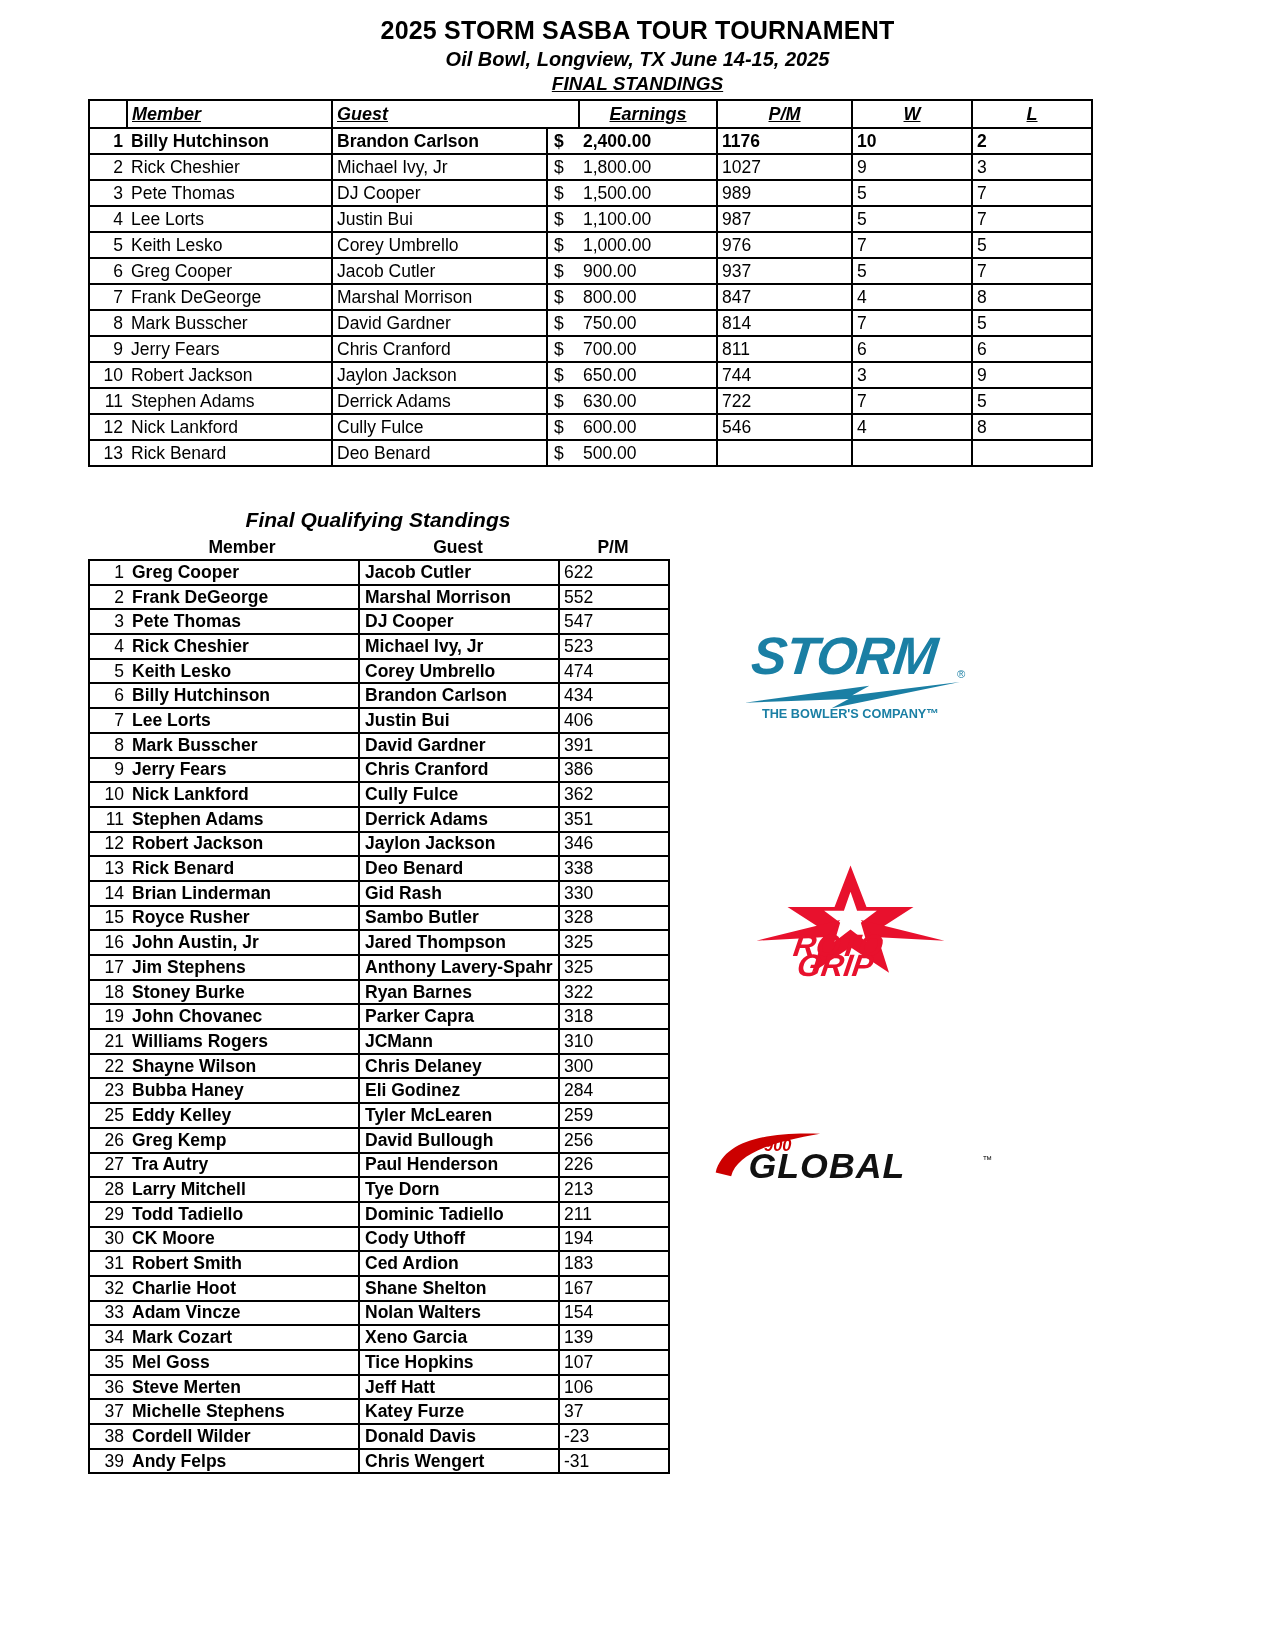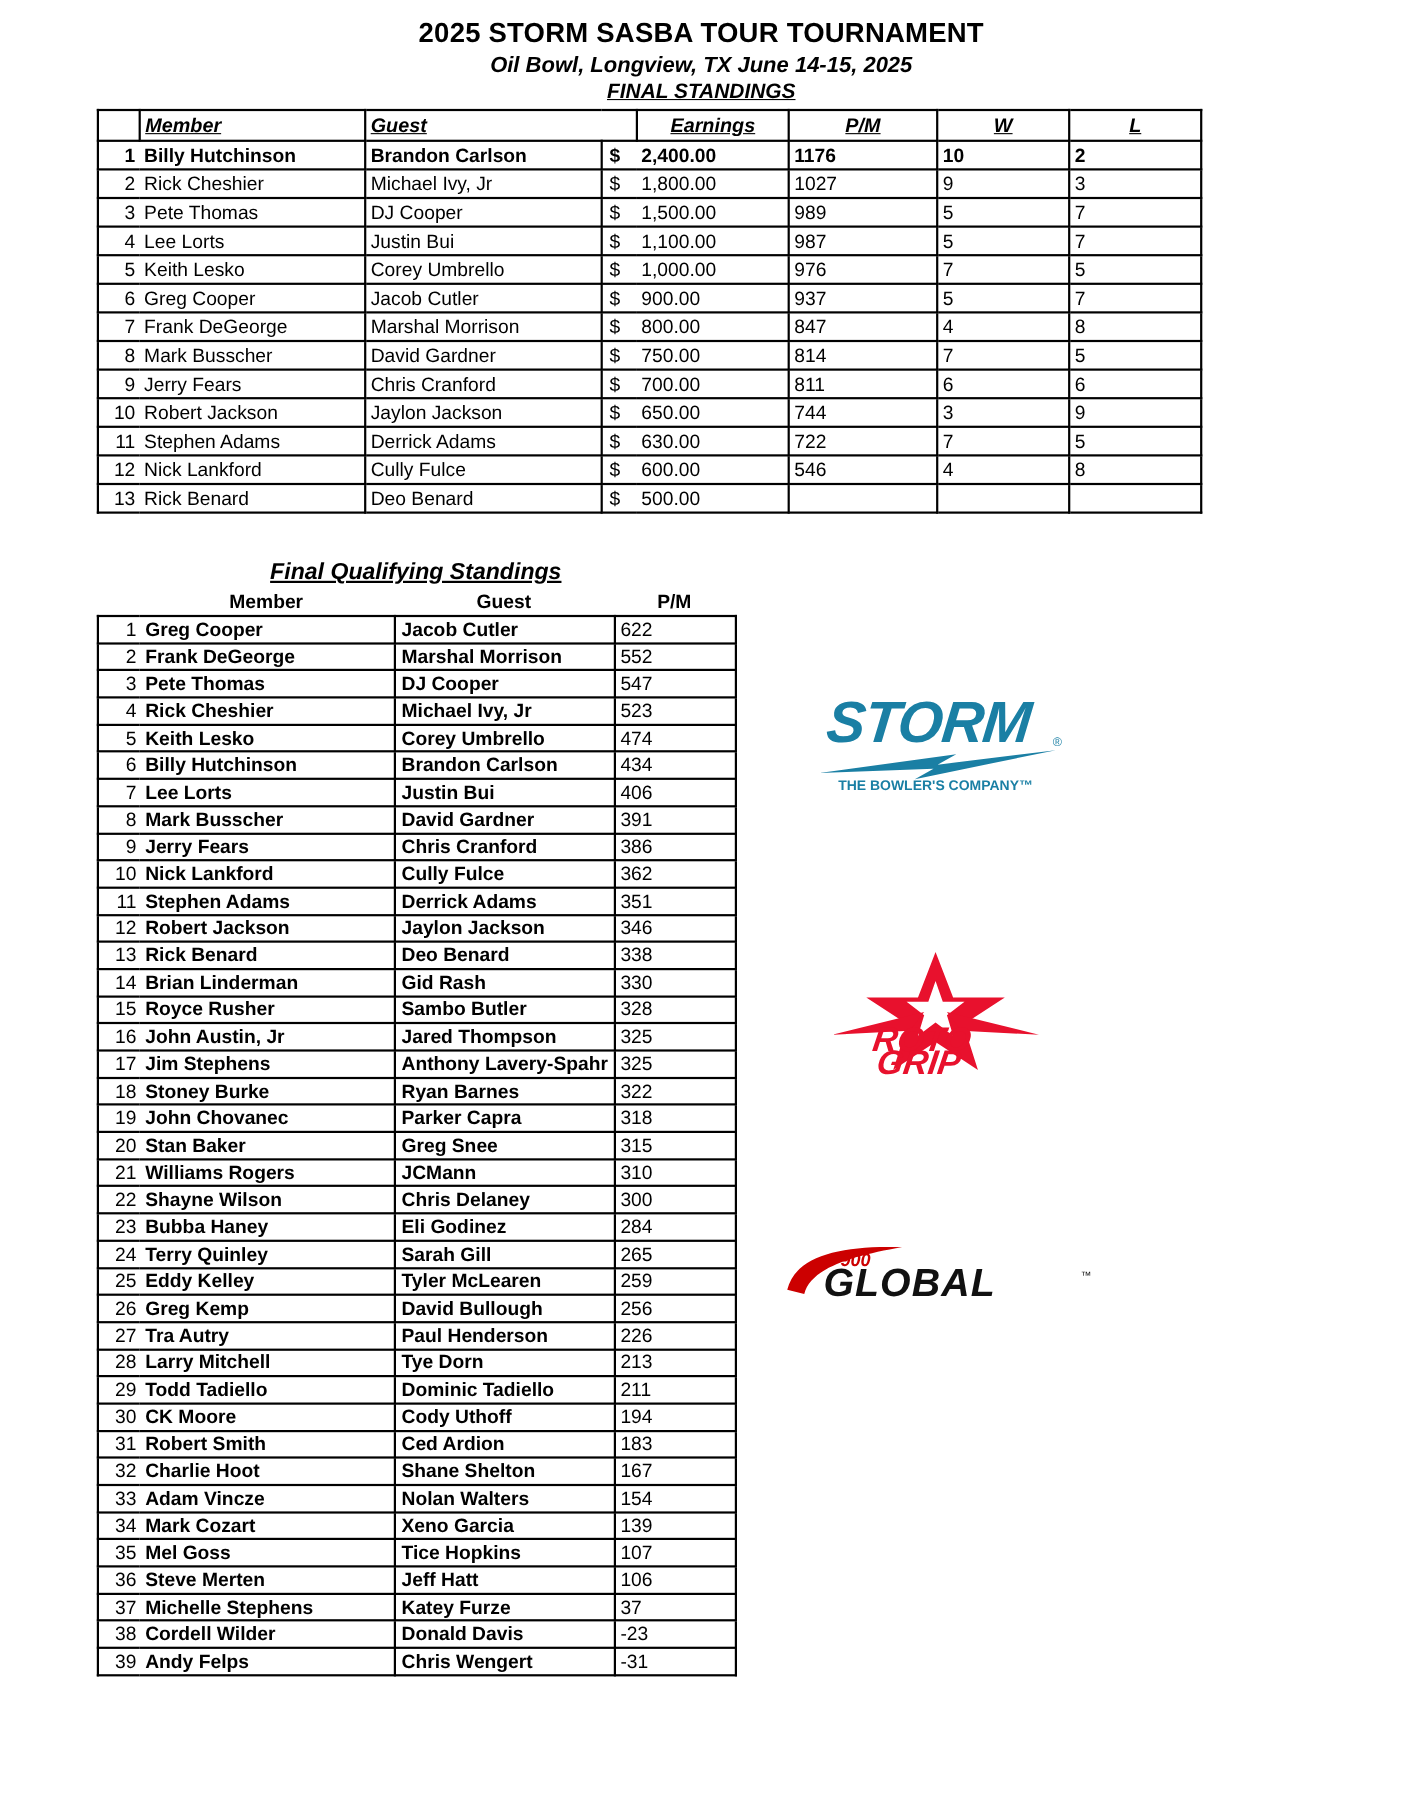--- a/index.html
+++ b/index.html
@@ -113,21 +113,20 @@
   
   #qual-title {
     position: absolute;
     left: 88px;
     top: 508px;
     width: 580px;
     text-align: center;
     font-size: 21px;
     font-weight: bold;
     font-style: italic;
-    text-decoration: underline;
   }
   #qual-head {
     position: absolute;
     left: 88px;
     top: 537px;
     width: 580px;
     display: flex;
     font-size: 17.5px;
     font-weight: bold;
   }
@@ -476,48 +475,36 @@
           <td class="guest">Ryan Barnes</td>
           <td class="pm">322</td>
         </tr>
         <tr>
           <td class="rank">19</td>
           <td class="member">John Chovanec</td>
           <td class="guest">Parker Capra</td>
           <td class="pm">318</td>
         </tr>
         <tr>
-          <td class="rank">20</td>
-          <td class="member">Stan Baker</td>
-          <td class="guest">Greg Snee</td>
-          <td class="pm">315</td>
-        </tr>
-        <tr>
           <td class="rank">21</td>
           <td class="member">Williams Rogers</td>
           <td class="guest">JCMann</td>
           <td class="pm">310</td>
         </tr>
         <tr>
           <td class="rank">22</td>
           <td class="member">Shayne Wilson</td>
           <td class="guest">Chris Delaney</td>
           <td class="pm">300</td>
         </tr>
         <tr>
           <td class="rank">23</td>
           <td class="member">Bubba Haney</td>
           <td class="guest">Eli Godinez</td>
           <td class="pm">284</td>
-        </tr>
-        <tr>
-          <td class="rank">24</td>
-          <td class="member">Terry Quinley</td>
-          <td class="guest">Sarah Gill</td>
-          <td class="pm">265</td>
         </tr>
         <tr>
           <td class="rank">25</td>
           <td class="member">Eddy Kelley</td>
           <td class="guest">Tyler McLearen</td>
           <td class="pm">259</td>
         </tr>
         <tr>
           <td class="rank">26</td>
           <td class="member">Greg Kemp</td>

